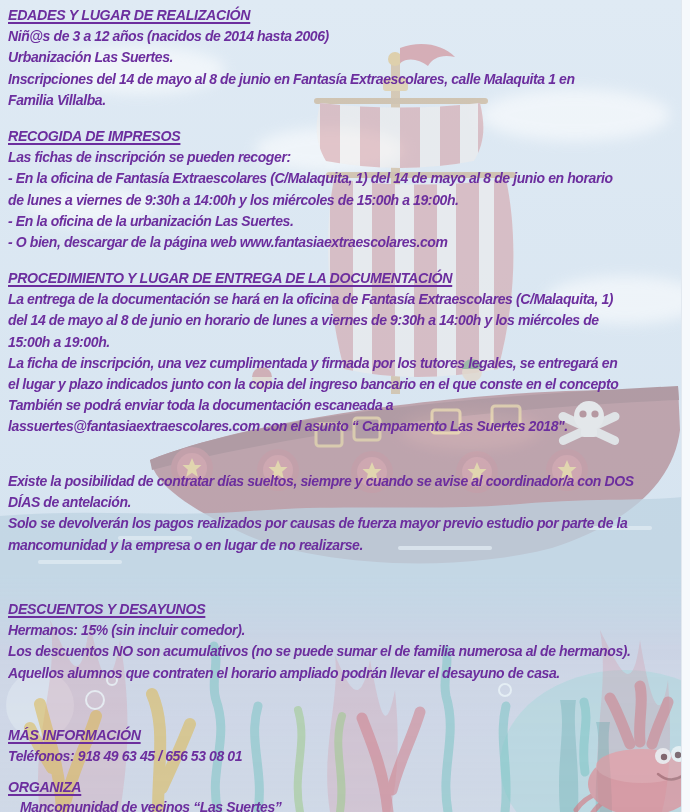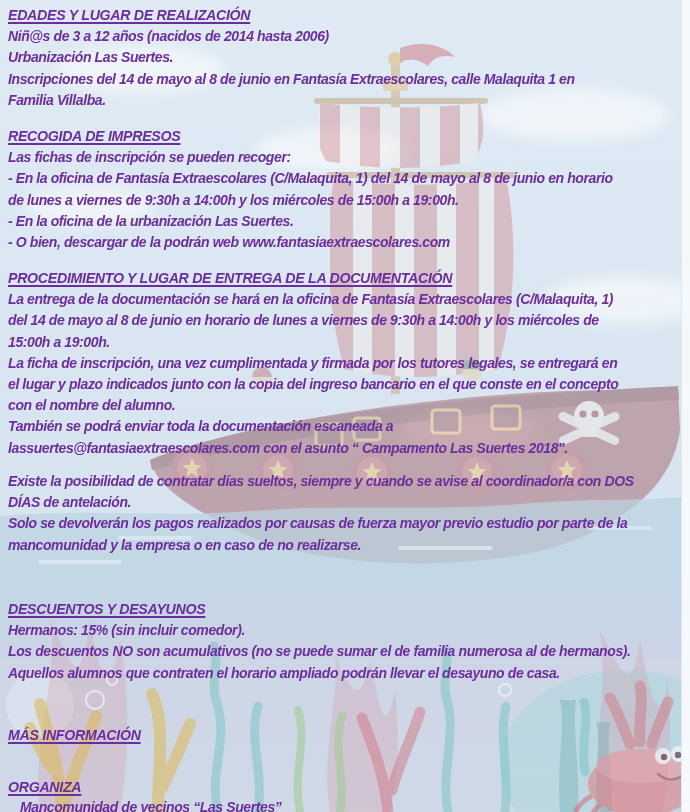--- a/index.html
+++ b/index.html
@@ -206,51 +206,51 @@
     <div class="ln">Inscripciones del 14 de mayo al 8 de junio en Fantasía Extraescolares, calle Malaquita 1 en</div>
     <div class="ln">Familia Villalba.</div>
   </section>
 
   <section class="sec" style="top:126px">
     <h2 class="t">RECOGIDA DE IMPRESOS</h2>
     <div class="ln">Las fichas de inscripción se pueden recoger:</div>
     <div class="ln">- En la oficina de Fantasía Extraescolares (C/Malaquita, 1) del 14 de mayo al 8 de junio en horario</div>
     <div class="ln">de lunes a viernes de 9:30h a 14:00h y los miércoles de 15:00h a 19:00h.</div>
     <div class="ln">- En la oficina de la urbanización Las Suertes.</div>
-    <div class="ln">- O bien, descargar de la podrán web www.fantasiaextraescolares.com</div>
+    <div class="ln">- O bien, descargar de la página web www.fantasiaextraescolares.com</div>
   </section>
 
   <section class="sec" style="top:268px">
     <h2 class="t">PROCEDIMIENTO Y LUGAR DE ENTREGA DE LA DOCUMENTACIÓN</h2>
     <div class="ln">La entrega de la documentación se hará en la oficina de Fantasía Extraescolares (C/Malaquita, 1)</div>
     <div class="ln">del 14 de mayo al 8 de junio en horario de lunes a viernes de 9:30h a 14:00h y los miércoles de</div>
     <div class="ln">15:00h a 19:00h.</div>
     <div class="ln">La ficha de inscripción, una vez cumplimentada y firmada por los tutores legales, se entregará en</div>
     <div class="ln">el lugar y plazo indicados junto con la copia del ingreso bancario en el que conste en el concepto</div>
-    <div class="ln">con el nombre del alumno.</div>
     <div class="ln">También se podrá enviar toda la documentación escaneada a</div>
     <div class="ln">lassuertes@fantasiaextraescolares.com con el asunto “ Campamento Las Suertes 2018".</div>
   </section>
 
   <section class="sec" style="top:471px">
     <div class="ln">Existe la posibilidad de contratar días sueltos, siempre y cuando se avise al coordinador/a con DOS</div>
     <div class="ln">DÍAS de antelación.</div>
     <div class="ln">Solo se devolverán los pagos realizados por causas de fuerza mayor previo estudio por parte de la</div>
-    <div class="ln">mancomunidad y la empresa o en caso de no realizarse.</div>
+    <div class="ln">mancomunidad y la empresa o en lugar de no realizarse.</div>
   </section>
 
   <section class="sec" style="top:599px">
     <h2 class="t">DESCUENTOS Y DESAYUNOS</h2>
     <div class="ln">Hermanos: 15% (sin incluir comedor).</div>
     <div class="ln">Los descuentos NO son acumulativos (no se puede sumar el de familia numerosa al de hermanos).</div>
     <div class="ln">Aquellos alumnos que contraten el horario ampliado podrán llevar el desayuno de casa.</div>
   </section>
 
   <section class="sec" style="top:725px">
     <h2 class="t">MÁS INFORMACIÓN</h2>
+    <div class="ln">Teléfonos: 918 49 63 45 / 656 53 08 01</div>
   </section>
 
   <section class="sec s7" style="top:777px">
     <h2 class="t">ORGANIZA</h2>
     <div class="ln ind">Mancomunidad de vecinos “Las Suertes”</div>
   </section>
 
   <div class="right-strip"></div>
 </div>
 

